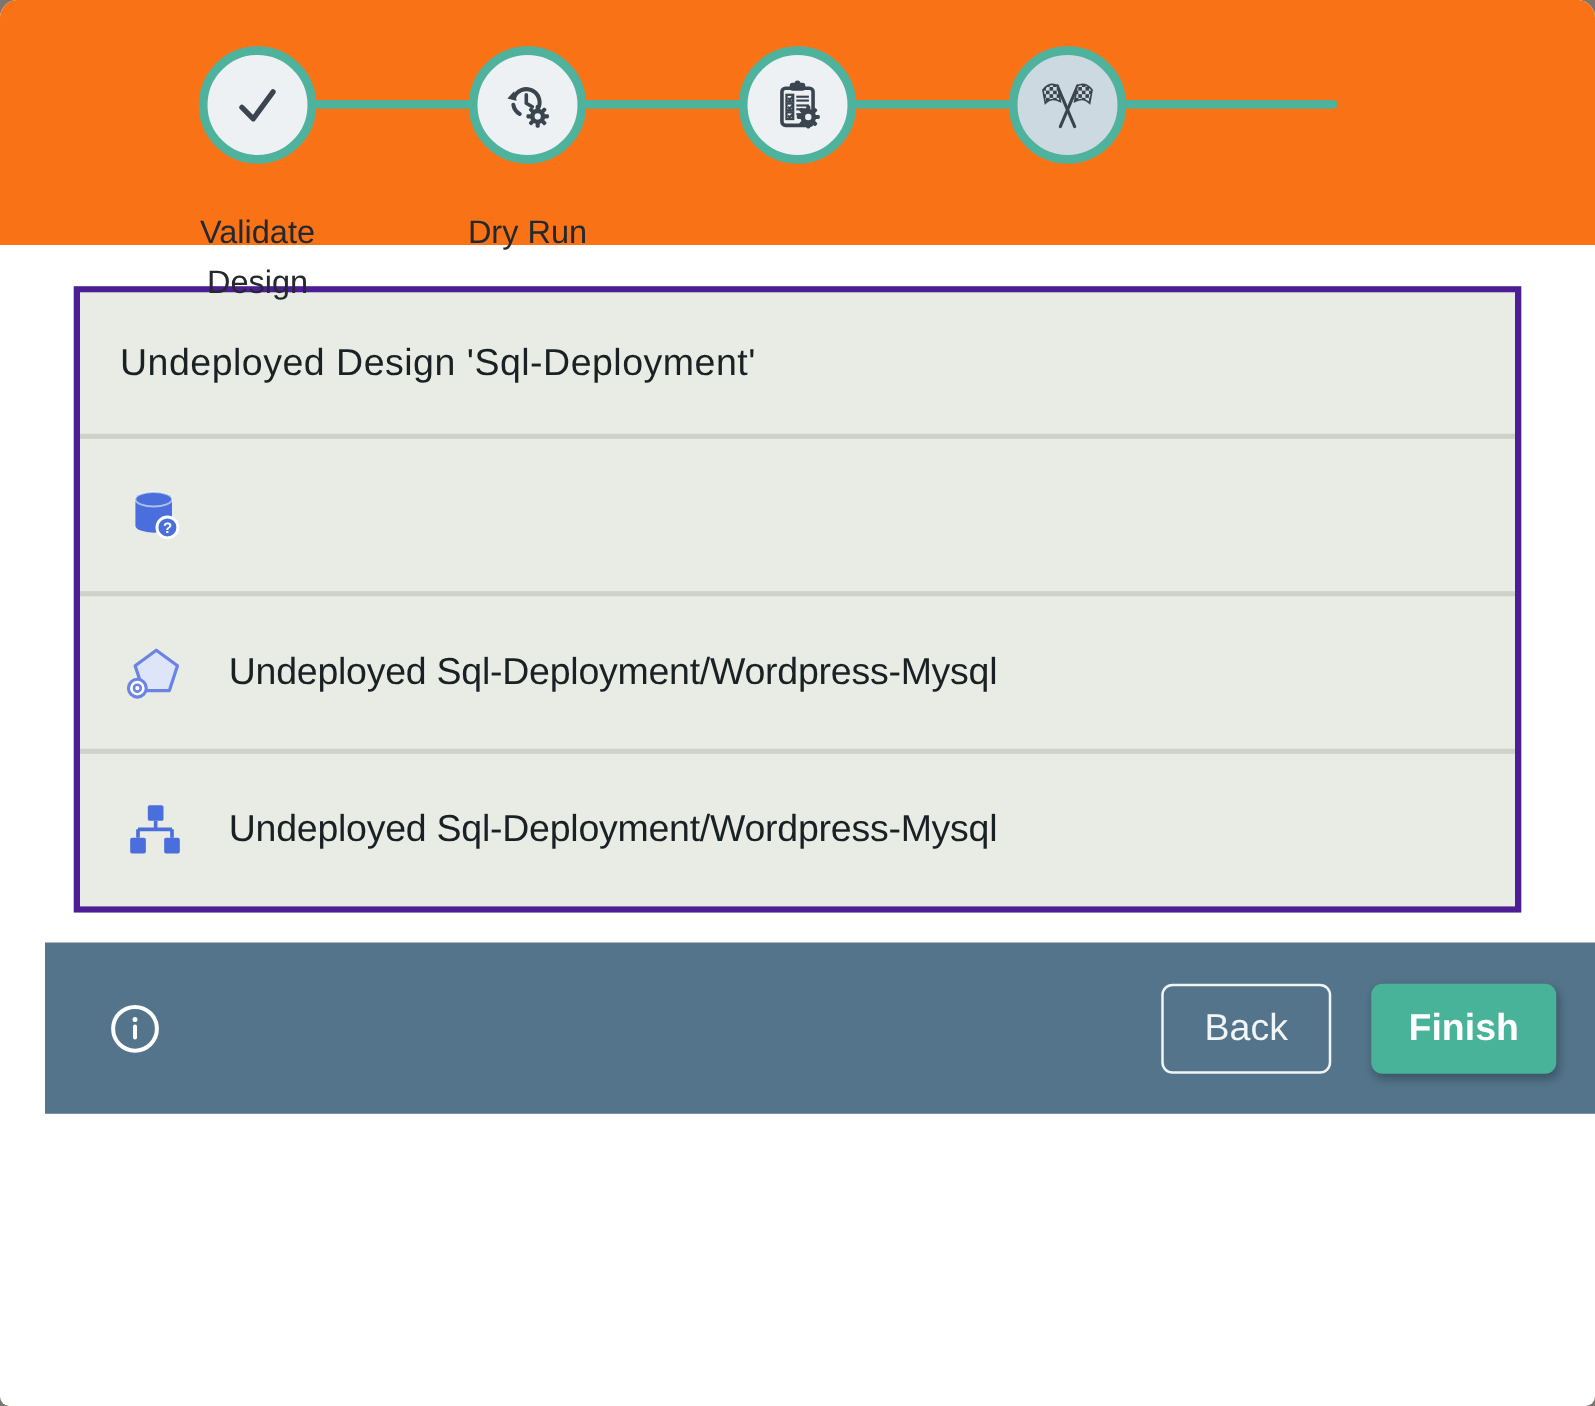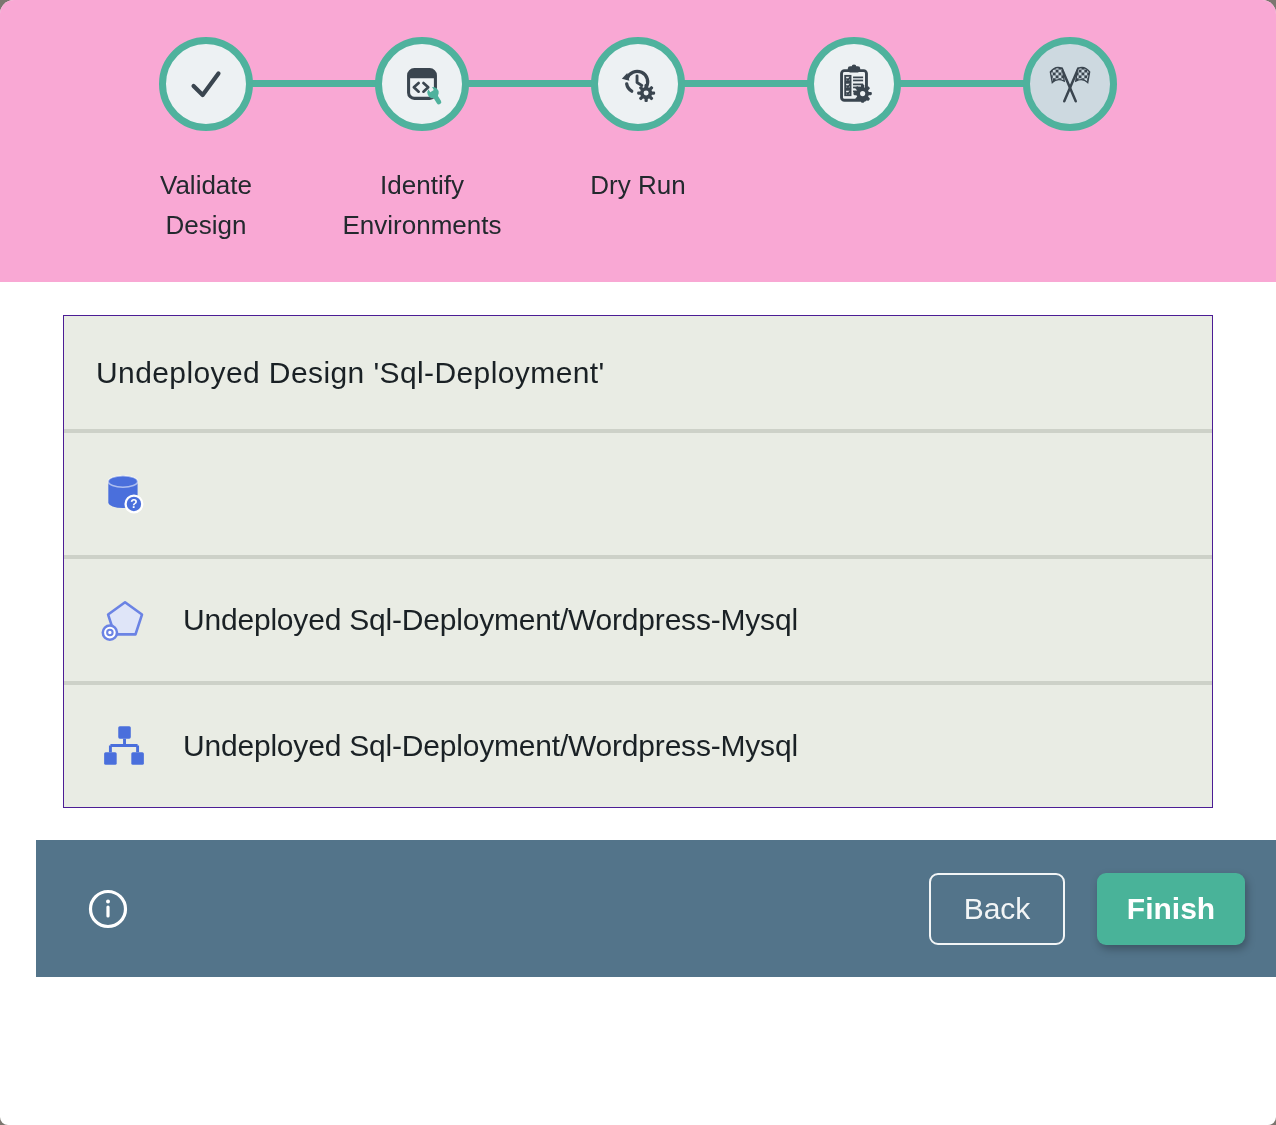--- a/index.html
+++ b/index.html
@@ -5,31 +5,31 @@
   html,body{margin:0;padding:0;background:#7b766f;font-family:"Liberation Sans",sans-serif;}
   .dialog{position:relative;width:1276px;height:1125px;border-radius:14px 14px 8px 8px;overflow:hidden;background:#fff;}
 
   
   .hdr{position:relative;height:156px;background:#53748A;display:flex;align-items:center;justify-content:center;}
   .hdr .logo{position:absolute;left:24px;top:44px;width:66px;height:66px;}
   .hdr .title{color:#DCE2E6;font-size:36px;font-weight:400;letter-spacing:.5px;}
   .hdr .close-btn{position:absolute;right:26px;top:56px;width:46px;height:46px;background:transparent;border:none;padding:0;cursor:pointer;display:flex;align-items:center;justify-content:center;}
 
   
-  .stepper{position:relative;height:282px;background:#f9a8d4;}
+  .stepper{position:relative;height:196px;background:#f97316;}
   .steps{position:relative;width:1080px;margin:0 auto;display:flex;padding-top:37px;}
   .connector{position:absolute;left:108px;top:80px;width:864px;height:7px;background:#4FB29D;border-radius:4px;}
   .step{width:216px;display:flex;flex-direction:column;align-items:center;position:relative;z-index:1;}
   .circle{width:80px;height:80px;border:7px solid #4FB29D;border-radius:50%;background:#EDF1F3;display:flex;align-items:center;justify-content:center;}
   .step.active .circle{background:#CDD9E0;}
   .step-label{margin-top:34px;width:160px;text-align:center;font-size:26px;line-height:40px;color:#23292E;}
 
   
   .content{background:#fff;height:558px;box-sizing:border-box;padding-top:33px;}
-  .list{width:1148px;margin:0 auto;background:#CDD1C8;border:1px solid #4c1d95;display:flex;flex-direction:column;gap:4px;}
+  .list{width:1148px;margin:0 auto;background:#CDD1C8;border:5px solid #4c1d95;display:flex;flex-direction:column;gap:4px;}
   .row{background:#E9ECE4;display:flex;align-items:center;color:#1A2125;}
   .row.header-row{height:113px;padding-left:32px;font-size:30px;letter-spacing:.4px;}
   .row.item-row{height:122px;padding-left:37px;font-size:30px;letter-spacing:-.2px;}
   .row-icon{width:46px;height:46px;margin-right:36px;flex:0 0 auto;}
 
   
   .ftr{height:137px;background:#53748A;display:flex;align-items:center;justify-content:space-between;padding:0 31px 0 50px;box-sizing:border-box;margin-left:36px;}
   .info-btn{background:transparent;border:none;padding:0;width:44px;height:44px;cursor:pointer;}
   .actions{display:flex;gap:32px;align-items:center;}
   .btn{height:72px;border-radius:9px;font-size:30px;font-family:"Liberation Sans",sans-serif;cursor:pointer;display:flex;align-items:center;justify-content:center;}
@@ -48,35 +48,20 @@
 
       <div class="step">
         <div class="circle">
           <svg width="46" height="46" viewBox="0 0 48 48">
             <path d="M11 26 L20.5 35.5 L37 13" fill="none" stroke="#3A454F" stroke-width="4.4" stroke-linecap="round" stroke-linejoin="round"></path>
           </svg>
         </div>
         <div class="step-label">Validate Design</div>
       </div>
 
-      <div class="step">
-        <div class="circle">
-          <svg width="46" height="46" viewBox="0 0 48 48">
-            <rect x="10" y="9" width="28" height="30" rx="6" fill="none" stroke="#3A454F" stroke-width="3.2"></rect>
-            <path d="M10 15 a6 6 0 0 1 6 -6 h16 a6 6 0 0 1 6 6 v3 H10 Z" fill="#3A454F"></path>
-            <path d="M20.5 23 l-5 4.5 5 4.5" fill="none" stroke="#3A454F" stroke-width="2.8" stroke-linecap="round" stroke-linejoin="round"></path>
-            <path d="M25.5 23 l5 4.5 -5 4.5" fill="none" stroke="#3A454F" stroke-width="2.8" stroke-linecap="round" stroke-linejoin="round"></path>
-            <g transform="translate(35.5,33) rotate(-32) scale(0.74)" fill="#4FB29D">
-              <path d="M-3 -7.4 A 8 8 0 1 0 3 -7.4 L3 -2.5 L-3 -2.5 Z"></path>
-              <rect x="-3.4" y="3" width="6.8" height="16" rx="3.4"></rect>
-            </g>
-          </svg>
-        </div>
-        <div class="step-label">Identify Environments</div>
-      </div>
 
       <div class="step">
         <div class="circle">
           <svg width="46" height="46" viewBox="0 0 48 48">
             <path d="M12.7 18.2 A 11 11 0 1 1 32.5 27.5" fill="none" stroke="#3A454F" stroke-width="3.4" stroke-linecap="round"></path>
             <path d="M17.5 31.5 A 11 11 0 0 1 12.2 23.9" fill="none" stroke="#3A454F" stroke-width="3.4" stroke-linecap="round"></path>
             <path d="M15 20.5 L7.2 18.6 L12.8 12.6 Z" fill="#3A454F"></path>
             <path d="M23 22.5 L23 15.5 M23 22.5 L28 25.5" fill="none" stroke="#3A454F" stroke-width="3" stroke-linecap="round"></path>
             <g transform="translate(32.5,33.5)">
               <g fill="#3A454F">

